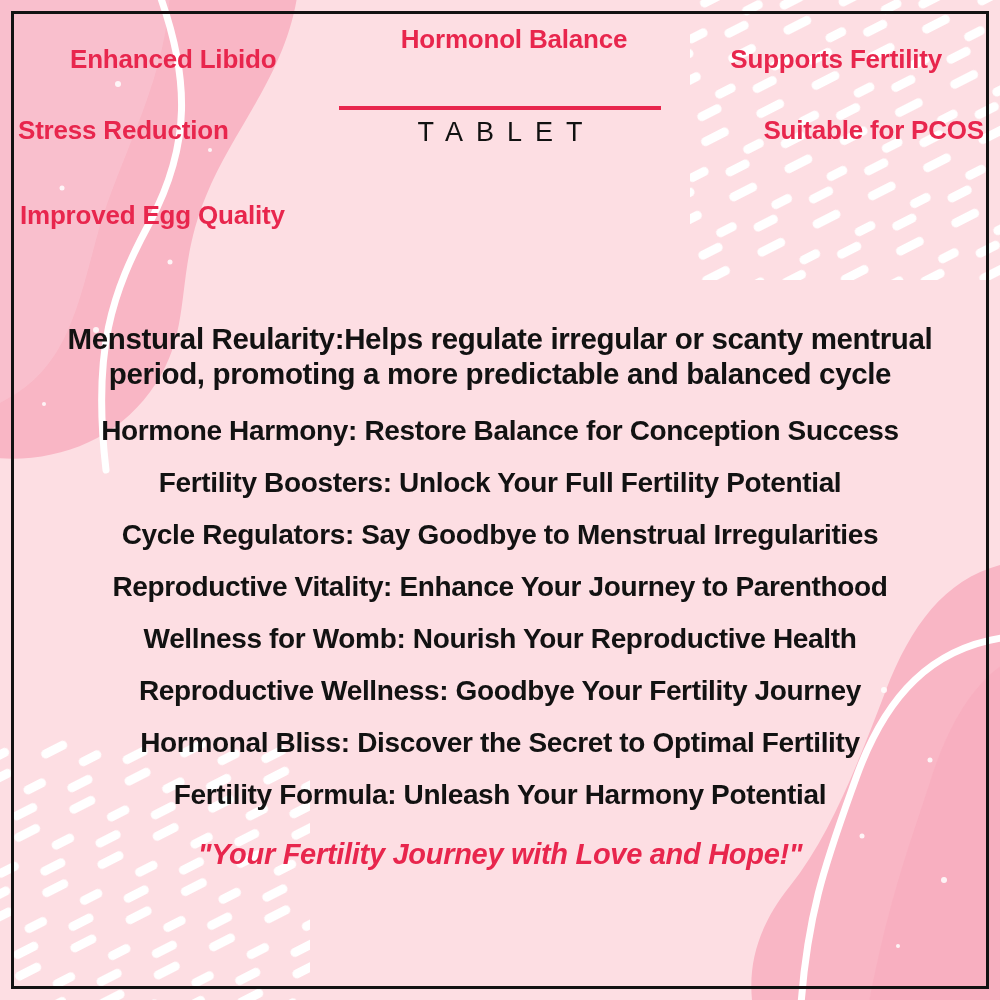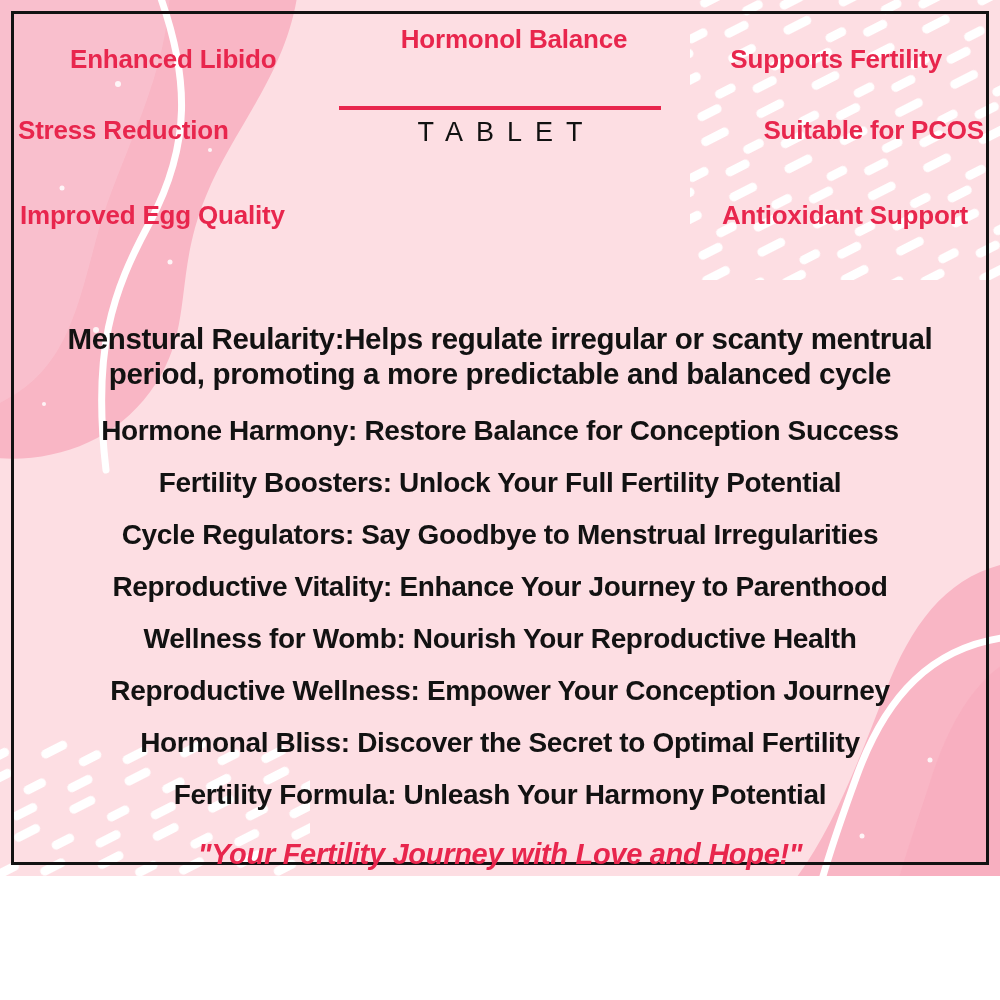--- a/index.html
+++ b/index.html
@@ -3,21 +3,21 @@
 <meta charset="utf-8">
 <style>
   html, body {
     margin: 0;
     padding: 0;
     background: #ffffff;
   }
   #poster {
     position: relative;
     width: 1000px;
-    height: 876px;
+    height: 1000px;
     overflow: hidden;
     background: #fde047;
     font-family: "Liberation Sans", sans-serif;
   }
 
   
   #bg-layer {
     position: absolute;
     inset: 0;
     width: 1000px;
@@ -203,35 +203,34 @@
     <div class="tag" id="tag-hormonol-balance">Hormonol Balance</div>
 
     <div class="tag" id="tag-supports-fertility">Supports Fertility</div>
 
     <div class="tag" id="tag-stress-reduction">Stress Reduction</div>
 
     <div class="tag" id="tag-suitable-pcos">Suitable for PCOS</div>
 
     <div class="tag" id="tag-improved-egg">Improved Egg Quality</div>
 
-    <div class="tag" id="tag-antioxidant">Antioxidant Support</div>
 
     <div id="brand">
       <div id="brand-rule"></div>
       <div id="brand-sub">TABLET</div>
     </div>
 
     <div id="benefits">
       <p class="benefit" id="benefit-0">Menstural Reularity:Helps regulate irregular or scanty mentrual period, promoting a more predictable and balanced cycle</p>
       <p class="benefit">Hormone Harmony: Restore Balance for Conception Success</p>
       <p class="benefit">Fertility Boosters: Unlock Your Full Fertility Potential</p>
       <p class="benefit">Cycle Regulators: Say Goodbye to Menstrual Irregularities</p>
       <p class="benefit">Reproductive Vitality: Enhance Your Journey to Parenthood</p>
       <p class="benefit">Wellness for Womb: Nourish Your Reproductive Health</p>
-      <p class="benefit">Reproductive Wellness: Empower Your Conception Journey</p>
+      <p class="benefit">Reproductive Wellness: Goodbye Your Fertility Journey</p>
       <p class="benefit">Hormonal Bliss: Discover the Secret to Optimal Fertility</p>
       <p class="benefit">Fertility Formula: Unleash Your Harmony Potential</p>
     </div>
 
     <div id="tagline">"Your Fertility Journey with Love and Hope!"</div>
 
 
   </div>
 </div>
 

